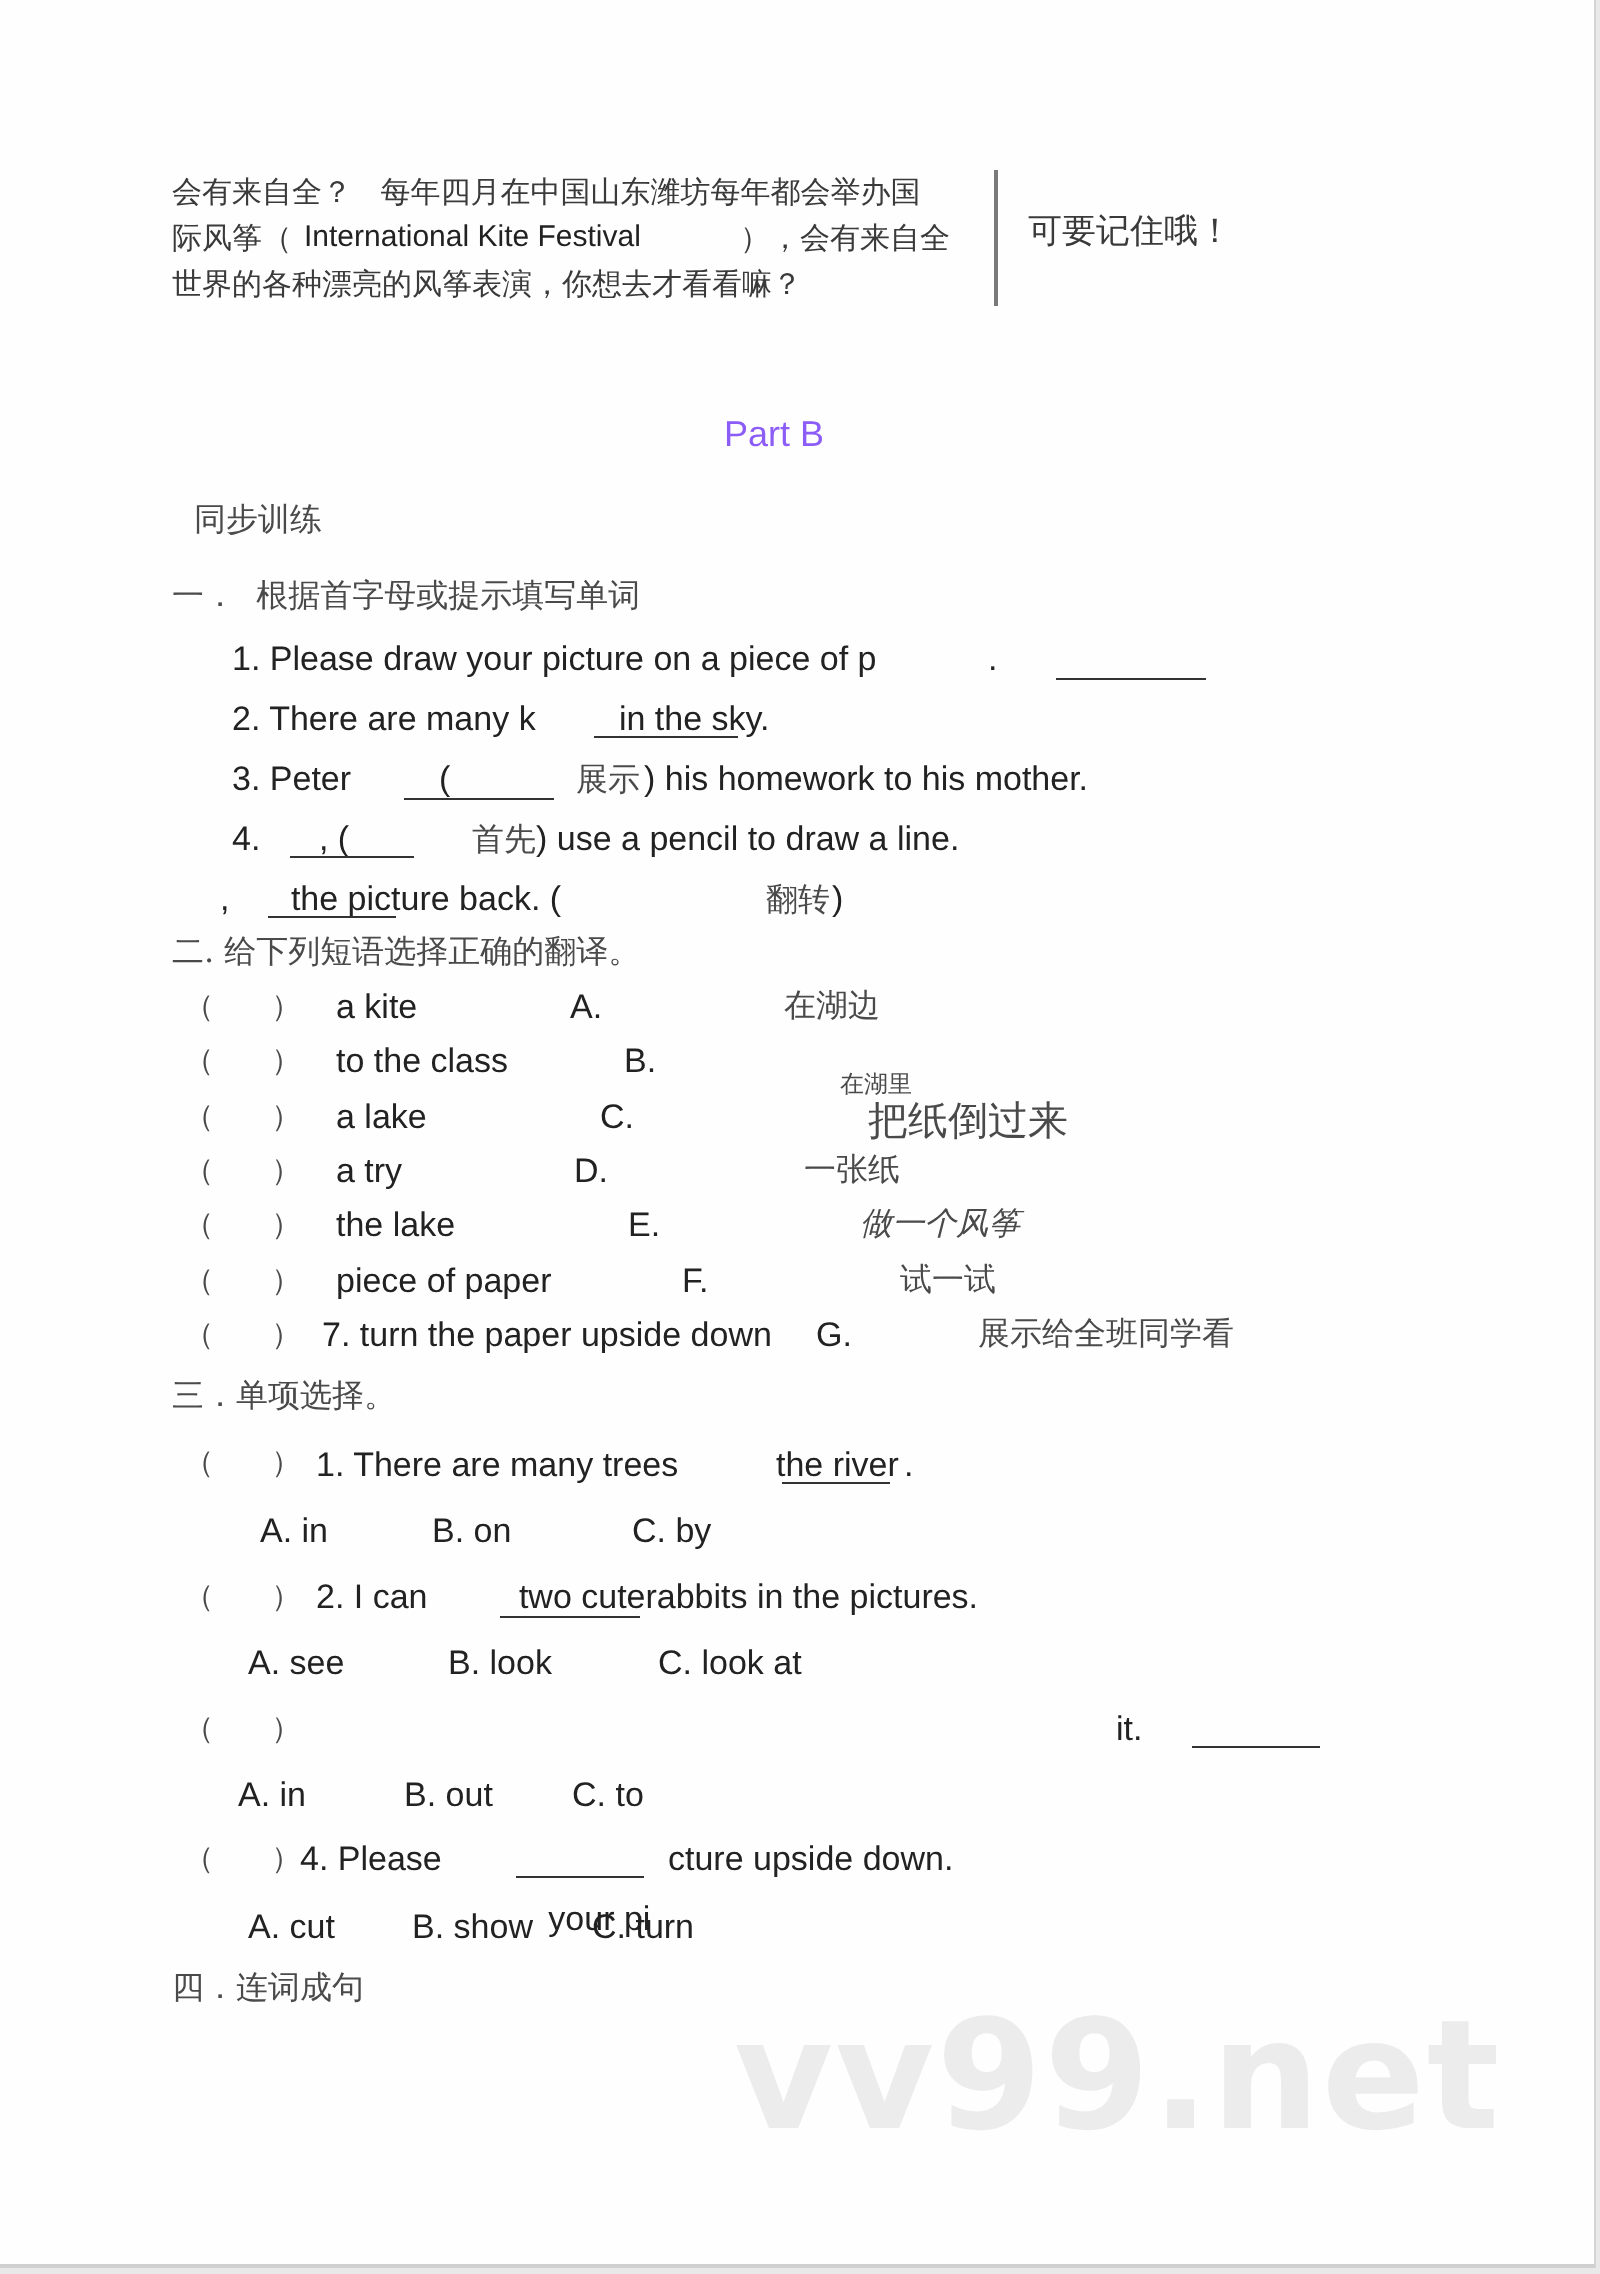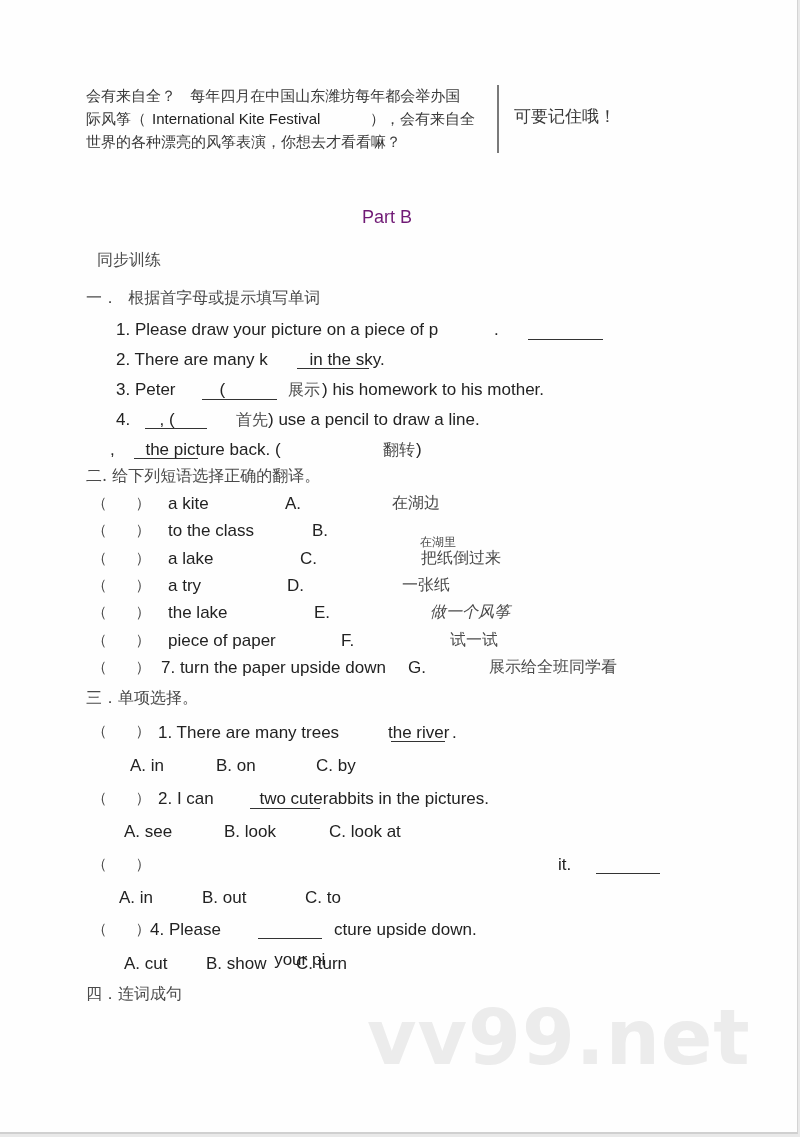--- a/index.html
+++ b/index.html
@@ -14,21 +14,21 @@
       background: #fefefe;
       border-right: 1px solid #d4d4d4;
       border-bottom: 2px solid #d0d0d0;
     }
     .t { position: absolute; white-space: pre; line-height: 1; }
     .en { font-family: "Liberation Sans", sans-serif; font-size: 17px; color: #222; }
     .zh { font-family: "DejaVu Serif", "Liberation Serif", serif; font-size: 15px; color: #4a4a4a; }
     .zh-dark { color: #3a3a3a; }
     .ul { position: absolute; height: 1px; background: #333; }
     .divider { position: absolute; left: 497px; top: 85px; width: 2px; height: 68px; background: #7a7a7a; }
-    .title { font-family: "Liberation Sans", sans-serif; font-size: 18px; color: #701a75; }
+    .title { font-family: "Liberation Sans", sans-serif; font-size: 18px; color: #8b5cf6; }
     .watermark {
       position: absolute; left: 367px; top: 1000px;
       font-family: "DejaVu Sans", sans-serif; font-weight: bold; font-size: 76px;
       color: #ececec; letter-spacing: 1px; line-height: 1;
     }
   </style>
 </head>
 <body>
 
 <div class="page">
@@ -80,21 +80,21 @@
   <span class="t zh" style="left:392px;top:495px;font-size:16px;">在湖边</span>
 
   <span class="t zh" style="left:92px;top:523px;">（      ）</span>
   <span class="t en" style="left:168px;top:522px;">to the class</span>
   <span class="t en" style="left:312px;top:522px;">B.</span>
   <span class="t zh" style="left:420px;top:536px;font-size:12px;">在湖里</span>
 
   <span class="t zh" style="left:92px;top:551px;">（      ）</span>
   <span class="t en" style="left:168px;top:550px;text-align:center;">a lake</span>
   <span class="t en" style="left:300px;top:550px;">C.</span>
-  <span class="t zh" style="left:421px;top:550px;font-size:16px;">把纸倒过来</span>
+  <span class="t zh" style="left:434px;top:550px;font-size:20px;">把纸倒过来</span>
 
   <span class="t zh" style="left:92px;top:578px;">（      ）</span>
   <span class="t en" style="left:168px;top:577px;">a try</span>
   <span class="t en" style="left:287px;top:577px;">D.</span>
   <span class="t zh" style="left:402px;top:577px;font-size:16px;">一张纸</span>
 
   <span class="t zh" style="left:92px;top:605px;">（      ）</span>
   <span class="t en" style="left:168px;top:604px;">the lake</span>
   <span class="t en" style="left:314px;top:604px;">E.</span>
   <span class="t zh" style="left:430px;top:604px;font-size:16px;font-style:italic;">做一个风筝</span>
@@ -127,21 +127,21 @@
   <span class="t en" style="left:318px;top:790px;"> rabbits in the pictures.</span>
   <span class="t en" style="left:124px;top:823px;">A. see</span>
   <span class="t en" style="left:224px;top:823px;">B. look</span>
   <span class="t en" style="left:329px;top:823px;">C. look at</span>
 
   <span class="t zh" style="left:92px;top:857px;">（      ）</span>
   <span class="t en" style="left:558px;top:856px;">it.</span>
   <div class="ul" style="left:596px;top:873px;width:64px;"></div>
   <span class="t en" style="left:119px;top:889px;">A. in</span>
   <span class="t en" style="left:202px;top:889px;">B. out</span>
-  <span class="t en" style="left:286px;top:889px;margin-left:19px;">C. to</span>
+  <span class="t en" style="left:286px;top:889px;">C. to</span>
 
   <span class="t zh" style="left:92px;top:922px;">（      ）</span>
   <span class="t en" style="left:150px;top:921px;">4. Please</span>
   <span class="t en" style="left:260px;top:951px;">   your pi</span>
   <div class="ul" style="left:258px;top:938px;width:64px;"></div>
   <span class="t en" style="left:334px;top:921px;">cture upside down.</span>
   <span class="t en" style="left:124px;top:955px;">A. cut</span>
   <span class="t en" style="left:206px;top:955px;">B. show</span>
   <span class="t en" style="left:296px;top:955px;">C. turn</span>
 

